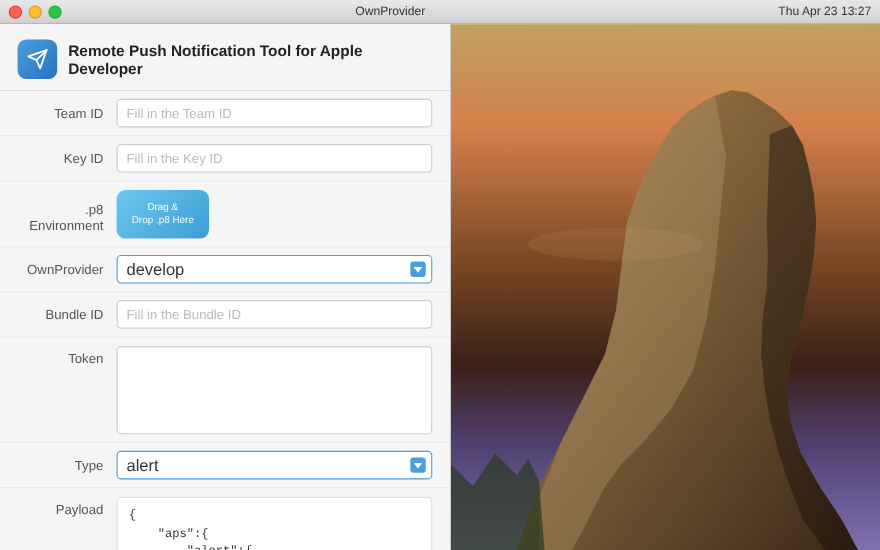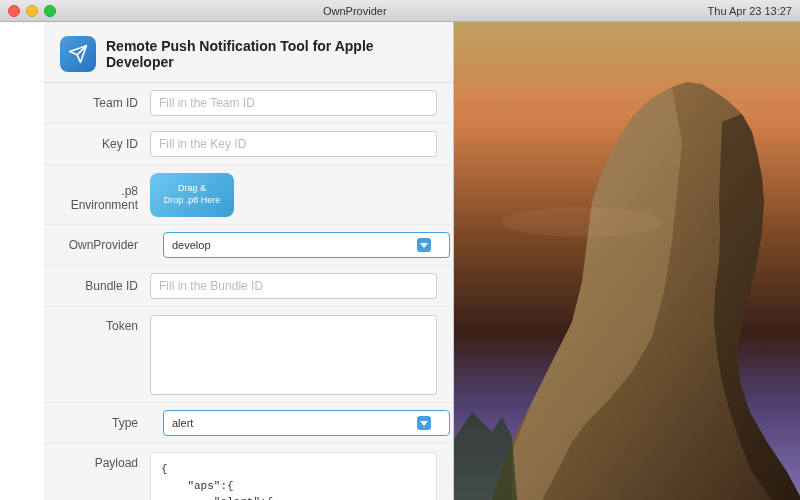--- a/index.html
+++ b/index.html
@@ -43,21 +43,20 @@
       gap: 8px;
       font-size: 11px;
       color: #333;
     }
 
     
     .main-layout {
       display: flex;
       flex: 1;
       overflow: hidden;
-      padding-left: 44px;
     }
 
     
     .left-panel {
       width: 410px;
       background: #f5f5f5;
       display: flex;
       flex-direction: column;
       overflow-y: auto;
       flex-shrink: 0;
@@ -143,28 +142,27 @@
     .form-select-wrapper {
       flex: 1;
       position: relative;
     }
     .form-select {
       width: 100%;
       height: 26px;
       border: 1px solid #4a9edd;
       border-radius: 4px;
       padding: 0 24px 0 8px;
-      font-size: 11px;
+      font-size: 15px;
       background: white;
       appearance: none;
       -webkit-appearance: none;
       color: #333;
       outline: none;
       cursor: pointer;
-      margin-left: 13px;
     }
     .select-arrow {
       position: absolute;
       right: 6px;
       top: 50%;
       transform: translateY(-50%);
       width: 14px;
       height: 14px;
       background: #4a9edd;
       border-radius: 3px;

